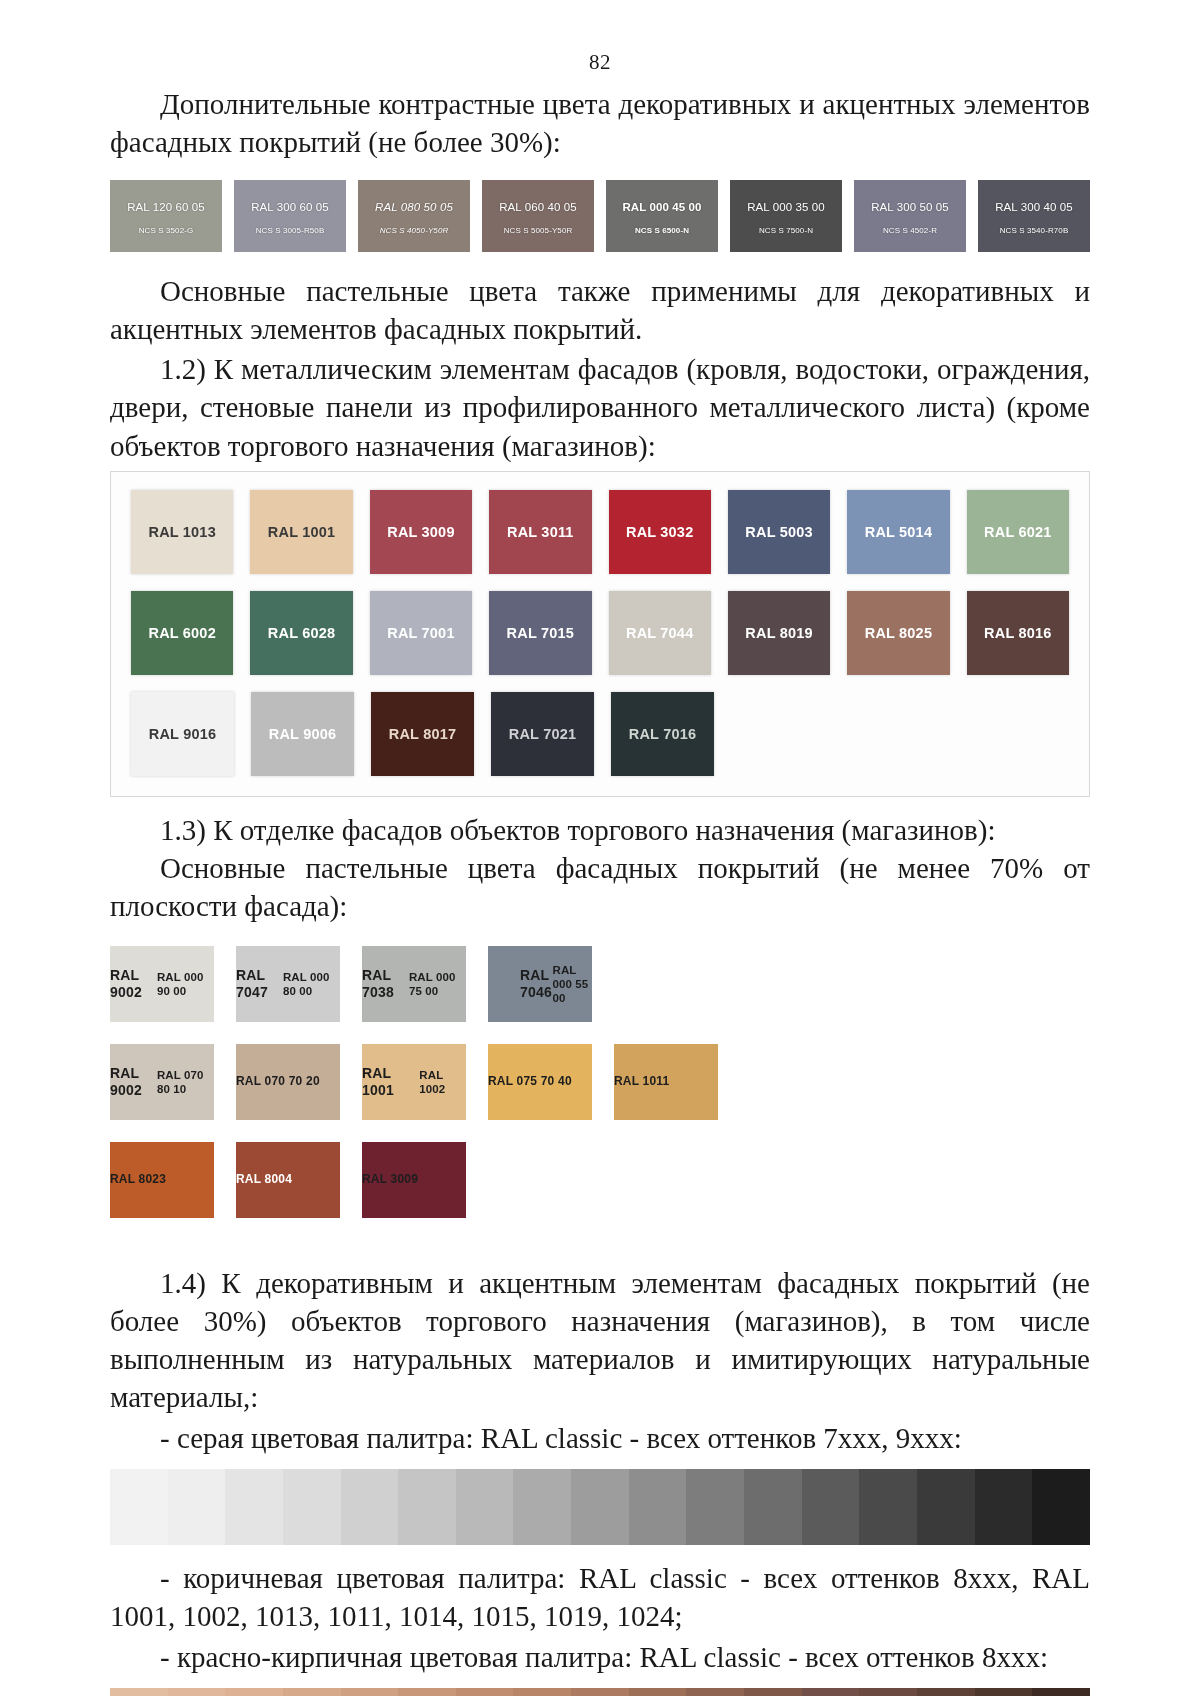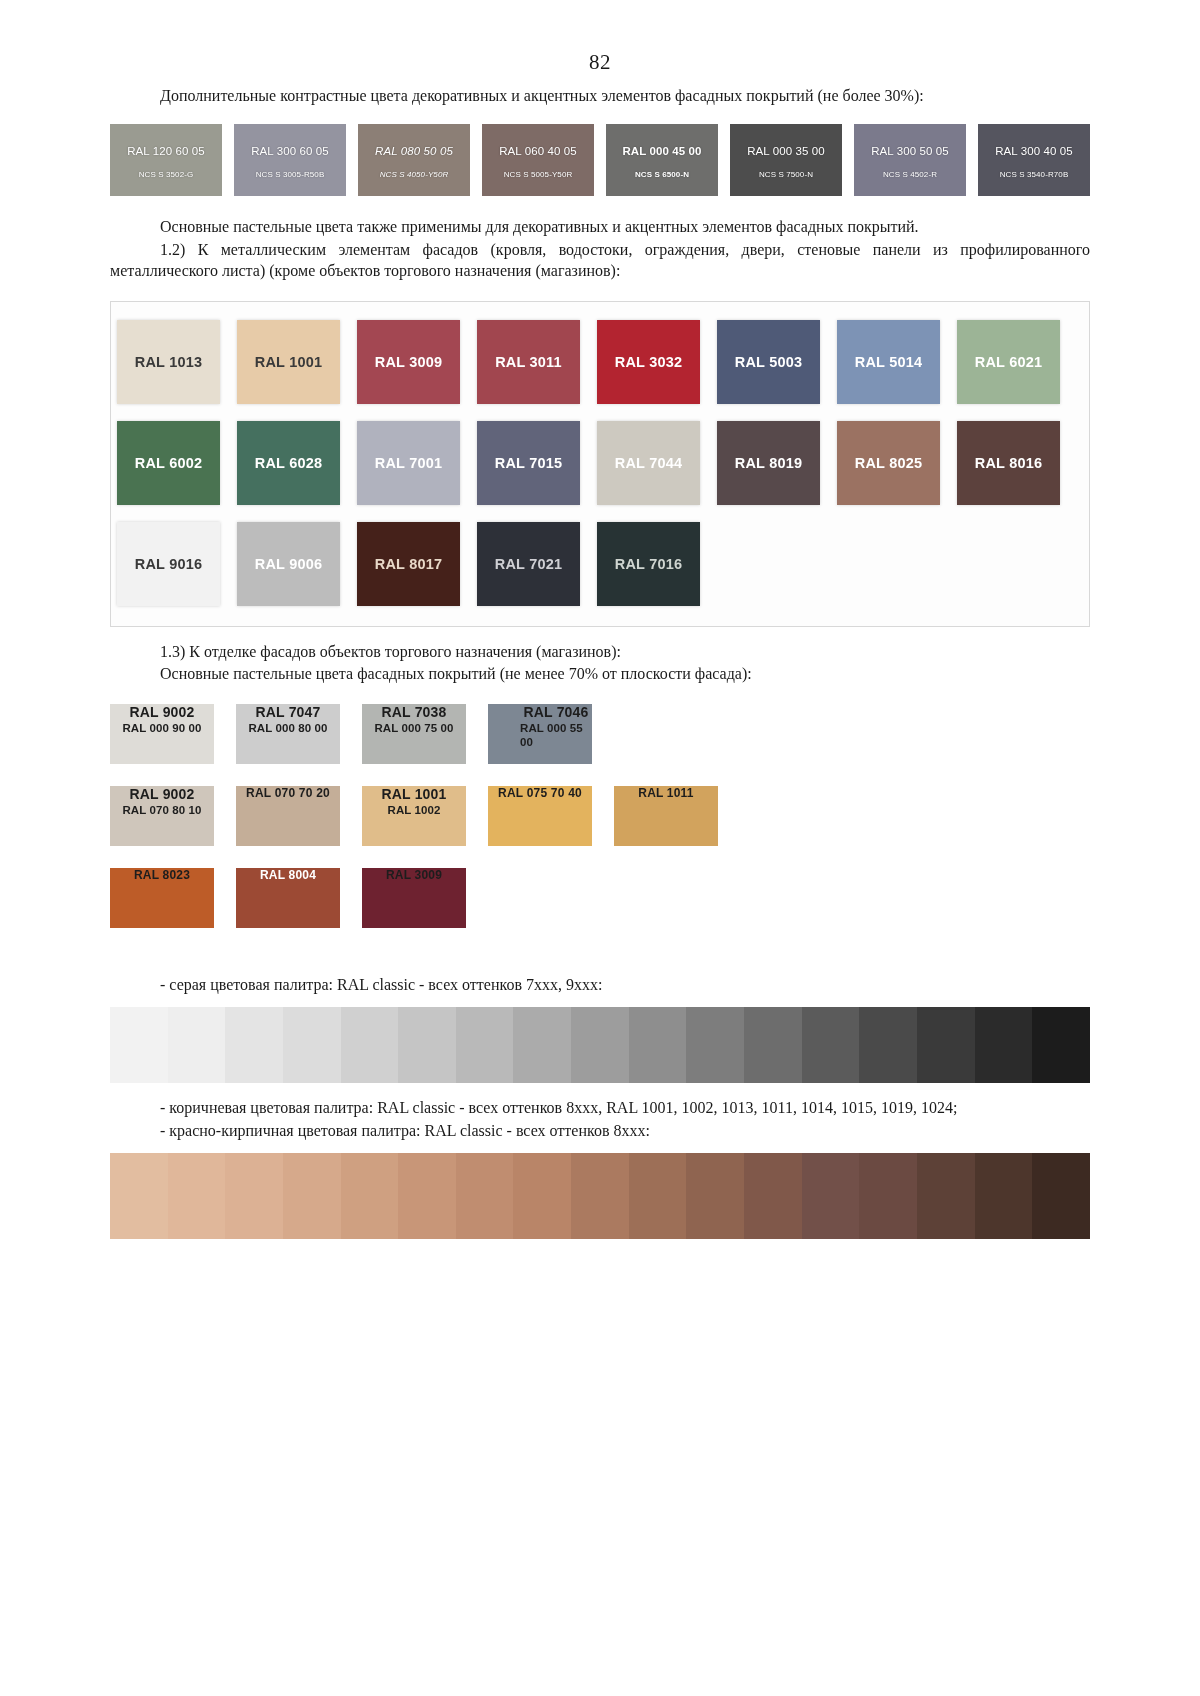--- a/index.html
+++ b/index.html
@@ -16,21 +16,21 @@
 
   .page-number {
     text-align:center;
     font-size:21px;
     font-family:"Liberation Serif", serif;
     padding-top:50px;
     letter-spacing:0.5px;
   }
 
   p.body-text {
-    font-size:16px;
+    font-size:29px;
     line-height:1.32;
     text-align:justify;
     margin:0 0 2px 0;
     text-indent:50px;
   }
   p.body-text.noindent { text-indent:0; }
   p.tight { margin-bottom:0; }
 
   
   .ncs-strip {
@@ -57,22 +57,22 @@
   }
   .ncs-sw .ncs {
     font-size:8px;
     letter-spacing:0.1px;
   }
 
   
   .ral-panel {
     border:1px solid #d8d8d8;
     background:#fdfdfd;
-    padding:18px 20px 20px 6px;
-    margin:20px 0 14px 0;
+    padding:18px 20px 20px 20px;
+    margin:6px 0 14px 0;
   }
   .ral-row {
     display:flex;
     gap:17px;
     margin-bottom:17px;
   }
   .ral-row:last-child { margin-bottom:0; }
   .ral-sw {
     width:103px; height:84px;
     display:flex;
@@ -85,23 +85,23 @@
     box-shadow:0 0 3px rgba(0,0,0,.18);
   }
 
   
   .pastel-row {
     display:flex;
     gap:22px;
     margin-bottom:22px;
   }
   .pastel-sw {
-    width:104px; height:60px;
-    display:flex;
-    flex-direction:column;
+    width:104px; height:76px;
+    display:flex;
+    flex-direction:row;
     align-items:center;
     justify-content:flex-start;
     font-family:"Liberation Sans", sans-serif;
     line-height:1.22;
   }
   .pastel-sw .l1 { font-size:14px; font-weight:bold; letter-spacing:0.2px;}
   .pastel-sw .l2 { font-size:11.5px; font-weight:bold; letter-spacing:0.1px;}
   .pastel-sw.single .l1 { font-size:12px; }
 
   .spacer-10 { height:10px; }
@@ -249,20 +249,21 @@
           <div class="l1">RAL 8004</div>
         </div>
         <div class="pastel-sw single" style="background: rgb(110, 34, 48); color: rgb(29, 29, 29);">
           <div class="l1">RAL 3009</div>
         </div>
       </div>
     </div>
 
   <div class="spacer-24"></div>
 
+  <p class="body-text">1.4) К декоративным и акцентным элементам фасадных покрытий (не более 30%) объектов торгового назначения (магазинов), в том числе выполненным из натуральных материалов и имитирующих натуральные материалы,:</p>
   <p class="body-text">- серая цветовая палитра: RAL classic - всех оттенков 7ххх, 9ххх:</p>
 
   <div class="gradient-strip" id="gray-grad">
       <div class="g" style="background: rgb(242, 242, 242);"></div>
       <div class="g" style="background: rgb(238, 238, 238);"></div>
       <div class="g" style="background: rgb(228, 228, 228);"></div>
       <div class="g" style="background: rgb(220, 220, 220);"></div>
       <div class="g" style="background: rgb(208, 208, 208);"></div>
       <div class="g" style="background: rgb(197, 197, 197);"></div>
       <div class="g" style="background: rgb(185, 185, 185);"></div>

